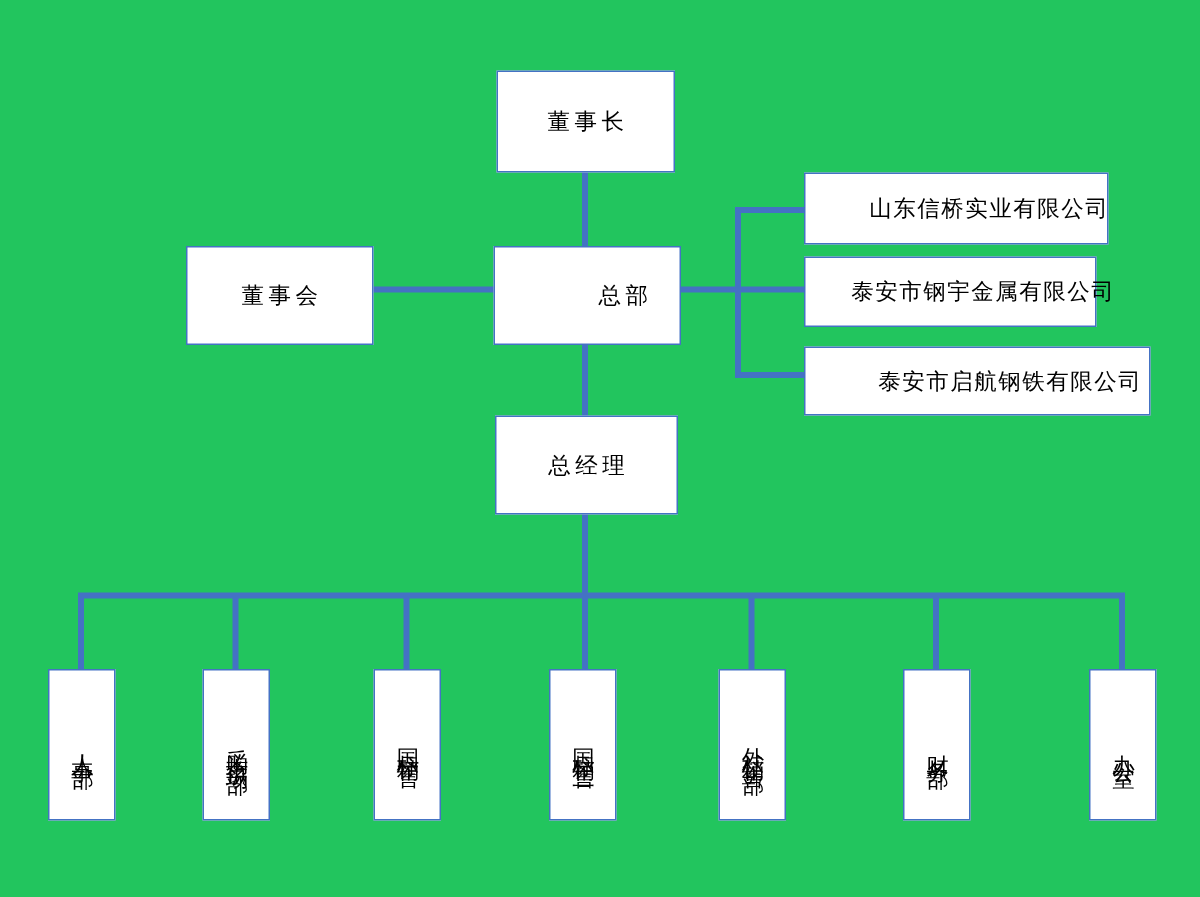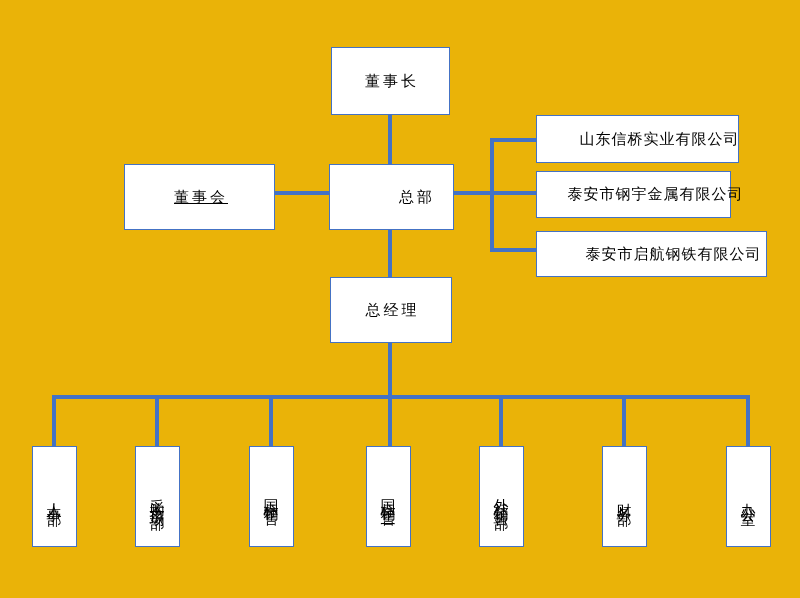--- a/index.html
+++ b/index.html
@@ -4,21 +4,21 @@
 <style>
   html, body {
     margin: 0;
     padding: 0;
     background: #ffffff;
   }
   .canvas {
     position: relative;
     width: 800px;
     height: 598px;
-    background: #eab308;
+    background: #22c55e;
     font-family: "Liberation Sans", sans-serif;
     overflow: hidden;
   }
   .node {
     position: absolute;
     box-sizing: border-box;
     border: 1.5px solid #4472C4;
     background: #ffffff;
     display: flex;
     align-items: center;
@@ -64,21 +64,21 @@
   <div class="line" style="left:52px; top:397px; width:4px; height:50px;"></div>
   <div class="line" style="left:155px; top:397px; width:4px; height:50px;"></div>
   <div class="line" style="left:269px; top:397px; width:4px; height:50px;"></div>
   <div class="line" style="left:499px; top:397px; width:4px; height:50px;"></div>
   <div class="line" style="left:622px; top:397px; width:4px; height:50px;"></div>
   <div class="line" style="left:746px; top:397px; width:4px; height:50px;"></div>
 
   <div class="node" style="left:331px; top:47px; width:119px; height:68px;">
     <span class="h-label">董事长</span>
   </div>
-  <div class="node" style="left:124px; top:164px; width:151px; height:66px;text-decoration:underline;">
+  <div class="node" style="left:124px; top:164px; width:125px; height:66px;">
     <span class="h-label">董事会</span>
   </div>
   <div class="node" style="left:329px; top:164px; width:125px; height:66px;padding-left:48px;">
     <span class="h-label">总部</span>
   </div>
   <div class="node" style="left:330px; top:277px; width:122px; height:66px;text-align:right;">
     <span class="h-label">总经理</span>
   </div>
 
   <div class="node" style="left:536px; top:115px; width:203px; height:48px;">

